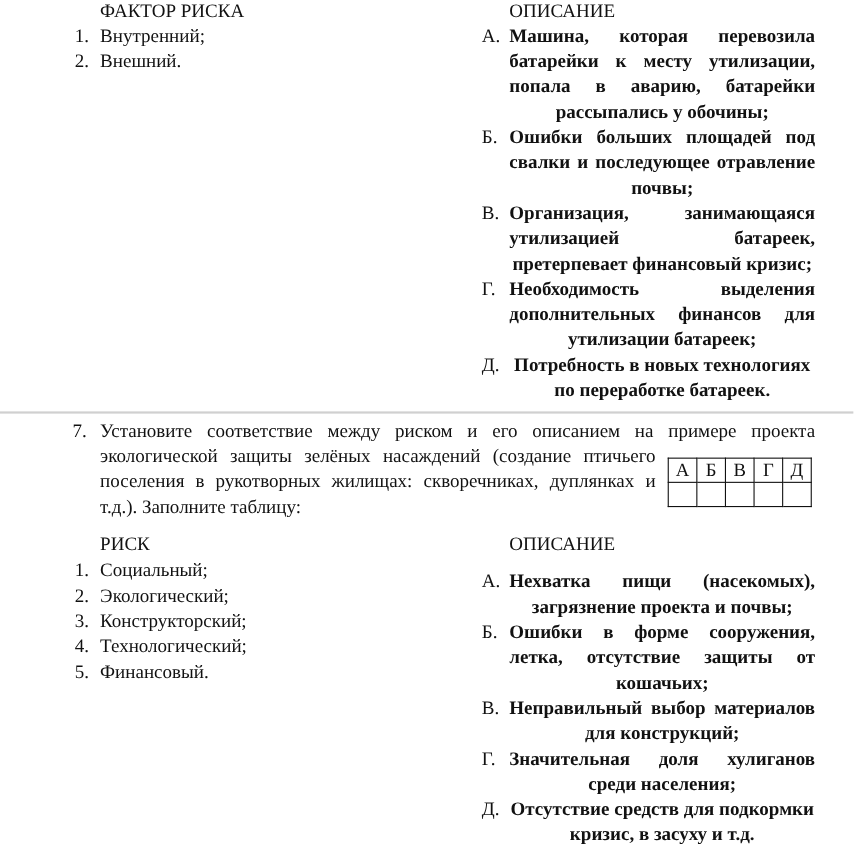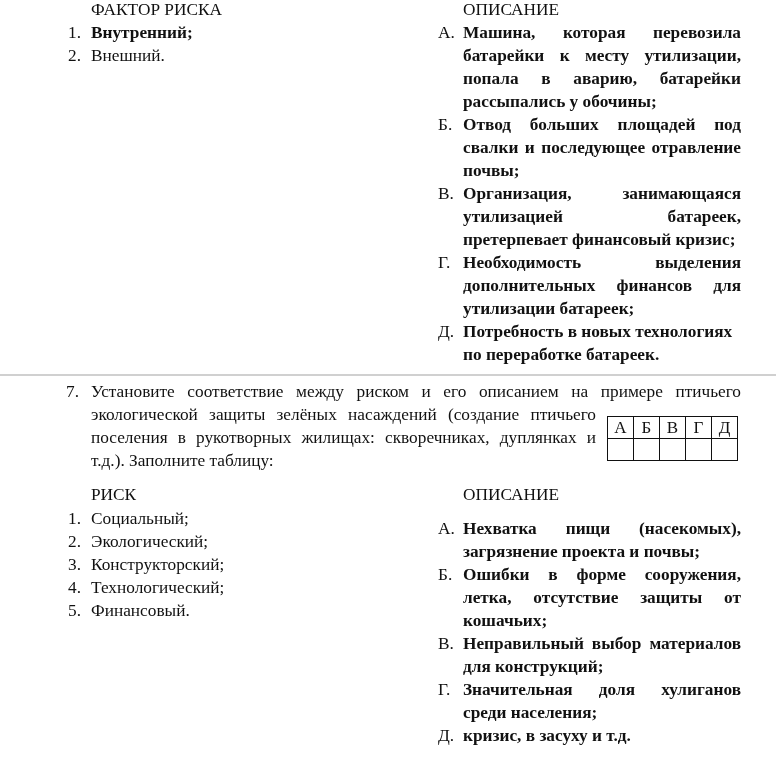--- a/index.html
+++ b/index.html
@@ -9,36 +9,36 @@
       font-size: 17.3px; color: #111111;
     }
     .line { position: absolute; white-space: nowrap; line-height: 23px; }
     .col-left-head { left: 91px; }
     .num { position: absolute; width: 22px; text-align: right; }
     .txt { position: absolute; }
     .desc-block { position: absolute; left: 438px; width: 303px; }
     .desc-item { position: relative; }
     .desc-letter { position: absolute; left: 0; top: 0; width: 25px; line-height: 23px; }
     .desc-text { margin-left: 25px; width: 278px; line-height: 23px; font-weight: bold; }
-    .desc-text .row { display: block; height: 23px; white-space: nowrap; }
+    .desc-text .row { display: block; height: 23px; white-space: nowrap; text-align: center; }
     .desc-text .row.j { text-align: justify; text-align-last: justify; white-space: normal; overflow: hidden; }
     .separator { position: absolute; left: 0; top: 374px; width: 776px; height: 2px; background: #d0d0d0; }
     table.answer { position: absolute; left: 607px; top: 416px; border-collapse: collapse; }
     table.answer td { border: 1px solid #111; width: 25px; height: 21px; padding: 0; text-align: center; font-size: 17px; line-height: 20px; }
     .q-row { position: absolute; white-space: nowrap; line-height: 23px; }
   </style>
 </head>
 <body>
 
 <div class="line col-left-head" style="top:-2px;">ФАКТОР РИСКА</div>
 
 <div>
   <div class="line" style="top:21px; left:0;">
     <span class="num" style="left:59px;">1.</span>
-    <span class="txt" style="left:91px;font-weight:bold;">Внутренний;</span>
+    <span class="txt" style="left:91px;">Внутренний;</span>
   </div>
   <div class="line" style="top:44px; left:0;">
     <span class="num" style="left:59px;">2.</span>
     <span class="txt" style="left:91px;">Внешний.</span>
   </div>
 </div>
 
 <div class="line" style="top:-2px; left:463px;">ОПИСАНИЕ</div>
 
 <div class="desc-block" style="top:21px;">
@@ -47,21 +47,21 @@
     <div class="desc-text">
       <span class="row j">Машина, которая перевозила</span>
       <span class="row j">батарейки к месту утилизации,</span>
       <span class="row j">попала в аварию, батарейки</span>
       <span class="row">рассыпались у обочины;</span>
     </div>
   </div>
   <div class="desc-item">
     <span class="desc-letter">Б.</span>
     <div class="desc-text">
-      <span class="row j">Отвод больших площадей под</span>
+      <span class="row j">Ошибки больших площадей под</span>
       <span class="row j">свалки и последующее отравление</span>
       <span class="row">почвы;</span>
     </div>
   </div>
   <div class="desc-item">
     <span class="desc-letter">В.</span>
     <div class="desc-text">
       <span class="row j">Организация, занимающаяся</span>
       <span class="row j">утилизацией батареек,</span>
       <span class="row">претерпевает финансовый кризис;</span>
@@ -81,21 +81,21 @@
       <span class="row">Потребность в новых технологиях</span>
       <span class="row">по переработке батареек.</span>
     </div>
   </div>
 </div>
 
 <div class="separator"></div>
 
 <div>
   <span class="q-row" style="top:380px; left:66px;">7.</span>
-  <div class="q-row" style="top:380px; left:91px; width:650px; text-align:justify; text-align-last:justify; white-space:normal;">Установите соответствие между риском и его описанием на примере птичьего</div>
+  <div class="q-row" style="top:380px; left:91px; width:650px; text-align:justify; text-align-last:justify; white-space:normal;">Установите соответствие между риском и его описанием на примере проекта</div>
   <div class="q-row" style="top:403px; left:91px; width:505px; text-align:justify; text-align-last:justify; white-space:normal;">экологической защиты зелёных насаждений (создание птичьего</div>
   <div class="q-row" style="top:426px; left:91px; width:505px; text-align:justify; text-align-last:justify; white-space:normal;">поселения в рукотворных жилищах: скворечниках, дуплянках и</div>
   <div class="q-row" style="top:449px; left:91px;">т.д.). Заполните таблицу:</div>
 </div>
 
 <table class="answer">
   <tbody>
       <tr>
     <td>А</td>
     <td>Б</td>
@@ -166,16 +166,17 @@
   <div class="desc-item">
     <span class="desc-letter">Г.</span>
     <div class="desc-text">
       <span class="row j">Значительная доля хулиганов</span>
       <span class="row">среди населения;</span>
     </div>
   </div>
   <div class="desc-item">
     <span class="desc-letter">Д.</span>
     <div class="desc-text">
+      <span class="row">Отсутствие средств для подкормки</span>
       <span class="row">кризис, в засуху и т.д.</span>
     </div>
   </div>
 </div>
 
 </body></html>

